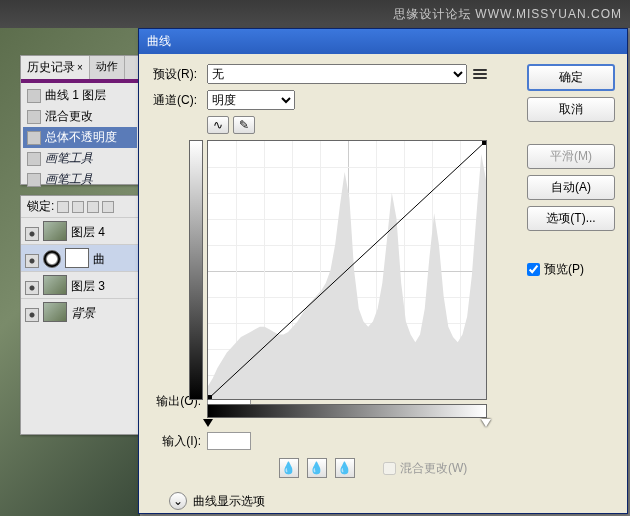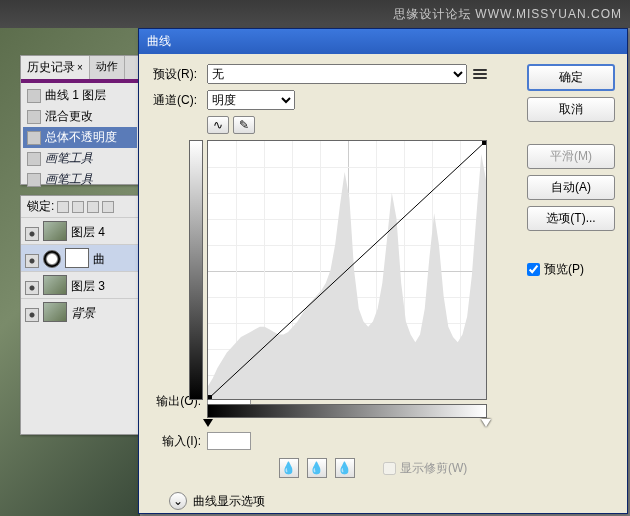--- a/index.html
+++ b/index.html
@@ -221,21 +221,21 @@
       <div class="input-row">
         <label><span>输入(I):</span></label>
         <div class="val-box"></div>
       </div>
       <div class="eyedroppers">
         <div class="dropper">💧</div>
         <div class="dropper">💧</div>
         <div class="dropper">💧</div>
         <div class="clip-check">
           <input type="checkbox" disabled="" style="">
-          <span>显示修剪(W)</span>
+          <span>混合更改(W)</span>
         </div>
       </div>
       <div class="expand-row">
         <div class="expand-btn">⌄</div>
         <span>曲线显示选项</span>
       </div>
     </div>
     <div class="dialog-side">
       <div class="btn primary">确定</div>
       <div class="btn">取消</div>

